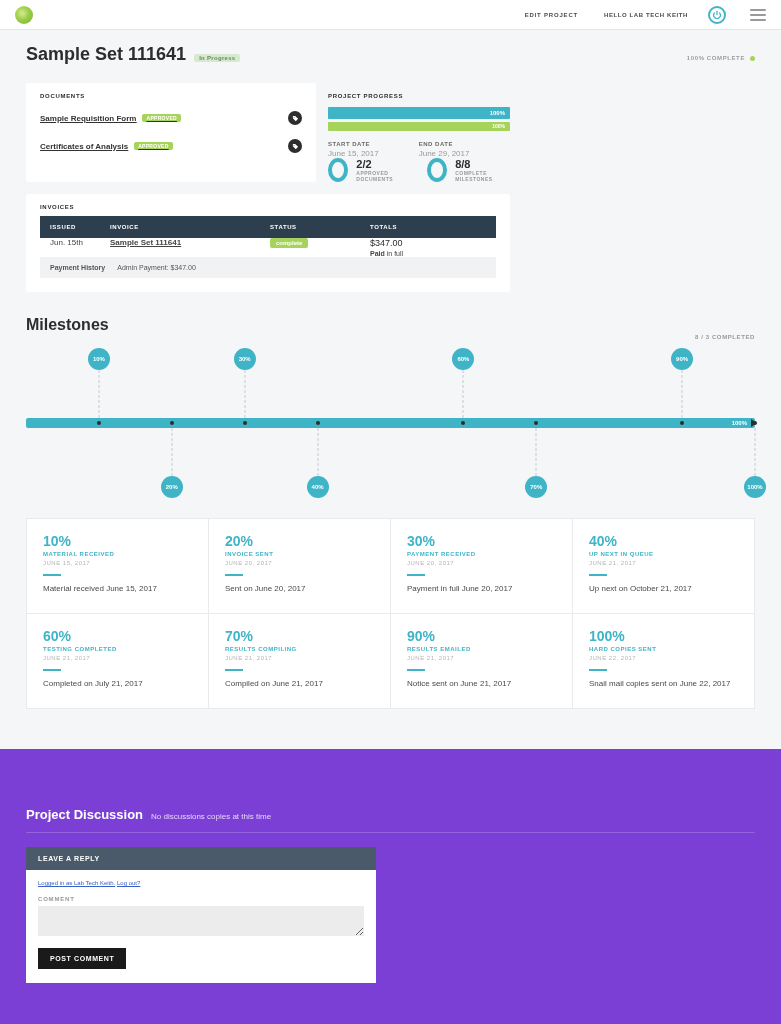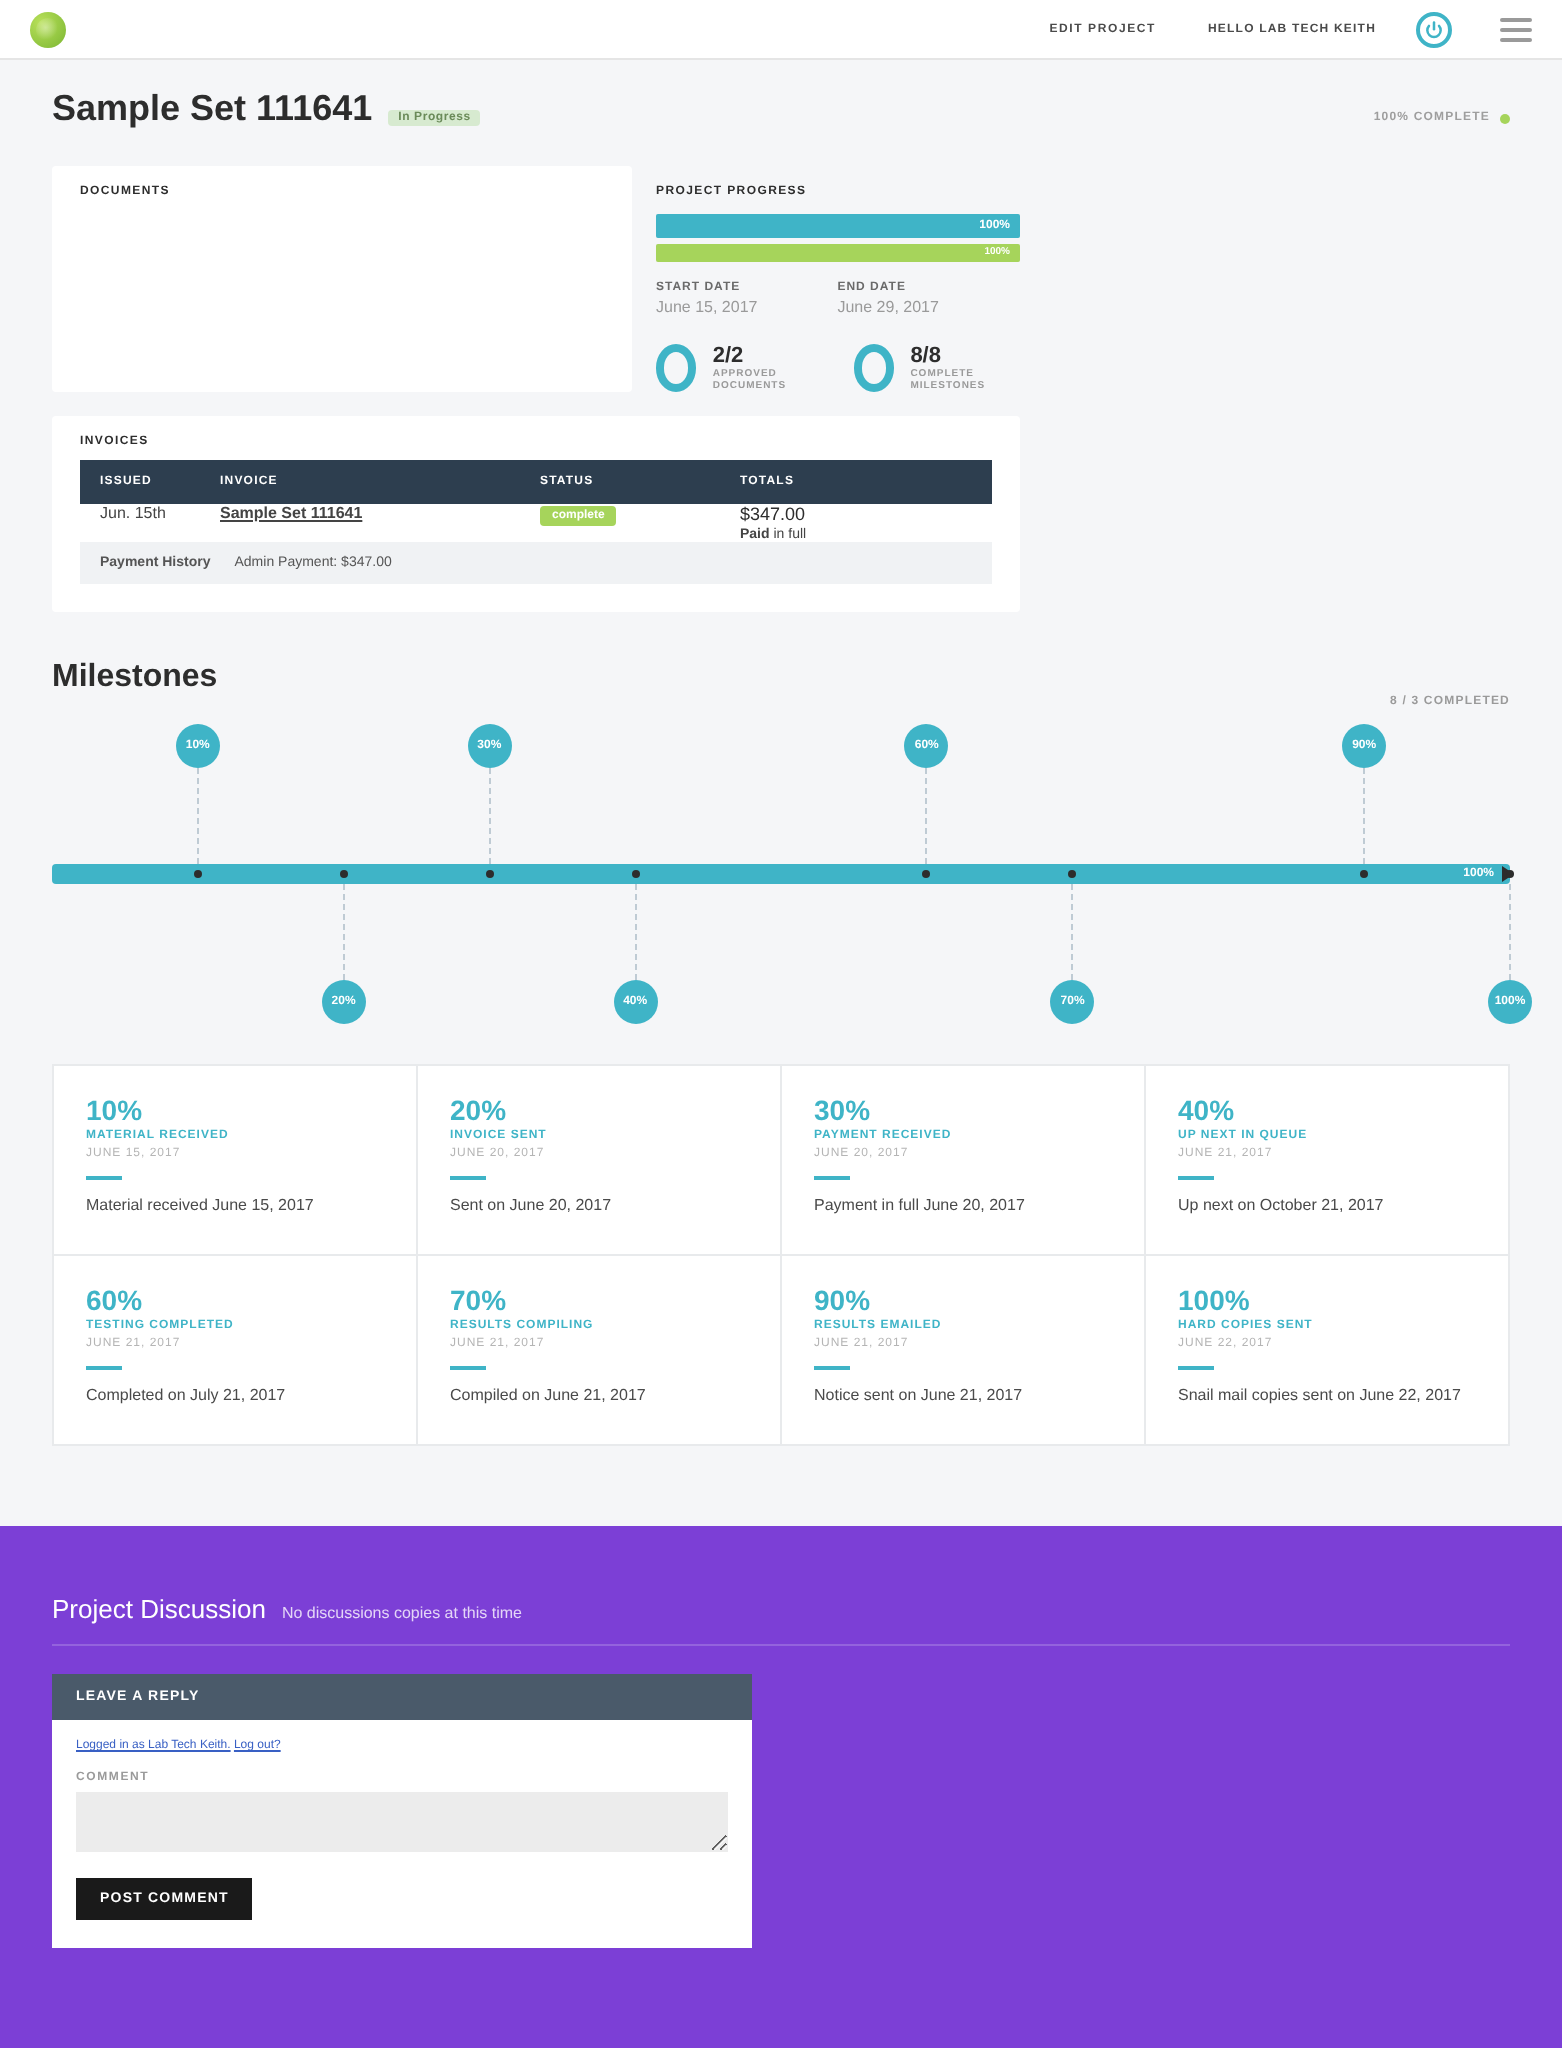--- a/index.html
+++ b/index.html
@@ -48,21 +48,21 @@
 .pb-blue { background: #3fb4c7; }
 .pb-green { background: #a6d45b; }
 .pb-label { position: absolute; right: 5px; top: 0; font-size: 6px; color: #fff; line-height: 12px; font-weight: 700; }
 .progress-bar.small { height: 9px; }
 .progress-bar.small .pb-label { line-height: 9px; font-size: 5px; }
 
 .date-row { display: flex; gap: 40px; margin-top: 10px; }
 .date-block .lbl { font-size: 6px; font-weight: 700; letter-spacing: 0.5px; color: #6a6a6a; }
 .date-block .val { font-size: 8px; color: #9a9a9a; margin-top: 2px; }
 
-.stat-row { display: flex; gap: 16px; margin-top: 14px; }
+.stat-row { display: flex; gap: 16px; }
 .stat { display: flex; align-items: center; gap: 8px; }
 .ring { width: 24px; height: 24px; border-radius: 50%; border: 4px solid #3fb4c7; }
 .stat-txt .big { font-size: 11px; font-weight: 700; color: #2d2d2d; }
 .stat-txt .sml { font-size: 5px; letter-spacing: 0.5px; color: #9a9a9a; font-weight: 700; }
 
 
 .invoices-card { background: #fff; margin-bottom: 24px; width: 484px; }
 .inv-body { padding: 0 14px 14px; }
 .inv-head { display: flex; background: #2d3e4f; color: #fff; font-size: 6px; letter-spacing: 0.6px; font-weight: 700; padding: 8px 10px; }
 .col-issued { width: 60px; }
@@ -96,21 +96,21 @@
 .ms-card { background: #fff; padding: 14px 16px 20px; }
 .ms-pct { font-size: 14px; color: #3fb4c7; font-weight: 600; }
 .ms-name { font-size: 6px; letter-spacing: 0.5px; color: #3fb4c7; font-weight: 700; margin-top: 2px; }
 .ms-date { font-size: 6px; color: #b5b5b5; letter-spacing: 0.5px; margin-top: 3px; }
 .ms-rule { width: 18px; height: 2px; background: #3fb4c7; margin: 8px 0; }
 .ms-desc { font-size: 8px; color: #4a4a4a; }
 
 
 .discussion { background: #7c3fd6; margin-top: 40px; padding: 34px 26px 50px; color: #fff; }
 .disc-hdr { display: flex; align-items: baseline; gap: 8px; border-bottom: 1px solid #ffffff30; padding-bottom: 10px; margin-bottom: 14px; }
-.disc-title { font-size: 13px; font-weight: 400; }
+.disc-title { font-size: 13px; font-weight: 700; margin-top: 24px; }
 .disc-sub { font-size: 8px; color: #e4d6f7; }
 
 .reply-box { width: 350px; background: #fff; color: #333; }
 .reply-head { background: #4a5a6a; color: #fff; font-size: 7px; letter-spacing: 0.6px; font-weight: 700; padding: 8px 12px; }
 .reply-body { padding: 10px 12px 14px; }
 .login-line { font-size: 6px; color: #3960c4; }
 .login-line a { color: #3960c4; text-decoration: underline; }
 .comment-lbl { font-size: 6px; letter-spacing: 0.8px; color: #9a9a9a; font-weight: 700; margin-top: 10px; }
 textarea.comment { width: 100%; height: 30px; background: #ececec; border: none; margin-top: 4px; resize: vertical; font-family: inherit; font-size: 8px; padding: 4px; }
 .post-btn { background: #1a1a1a; color: #fff; font-size: 7px; font-weight: 700; letter-spacing: 0.6px; padding: 7px 12px; border: none; margin-top: 10px; cursor: pointer; }
@@ -147,20 +147,44 @@
       <span>100% COMPLETE</span>
       <span class="dot-green"></span>
     </div>
   </div>
 
   <div class="cards">
 
 
     <div class="card">
       <div class="sec-hdr card-header">DOCUMENTS</div>
+      <div id="doc-list">
+          <div class="doc-row">
+    <div class="doc-left">
+      <a href="#">Sample Requisition Form</a>
+      <span class="badge-approved">APPROVED</span>
+    </div>
+    <div class="doc-icon">
+      <svg viewBox="0 0 24 24" fill="#fff">
+                <path d="M3 3h8l10 10-8 8L3 11V3zm4 4a1.5 1.5 0 1 0 0 3 1.5 1.5 0 0 0 0-3z"></path>
+              </svg>
+    </div>
+          </div>
+          <div class="doc-row">
+    <div class="doc-left">
+      <a href="#">Certificates of Analysis</a>
+      <span class="badge-approved">APPROVED</span>
+    </div>
+    <div class="doc-icon">
+      <svg viewBox="0 0 24 24" fill="#fff">
+                <path d="M3 3h8l10 10-8 8L3 11V3zm4 4a1.5 1.5 0 1 0 0 3 1.5 1.5 0 0 0 0-3z"></path>
+              </svg>
+    </div>
+          </div>
+        </div>
     </div>
 
     <div class="progress-panel">
       <div class="card-header">PROJECT PROGRESS</div>
       <div class="progress-bar">
         <div class="pb-fill pb-blue" style="width:100%"></div>
         <span class="pb-label">100%</span>
       </div>
       <div class="progress-bar small">
         <div class="pb-fill pb-green" style="width:100%"></div>

